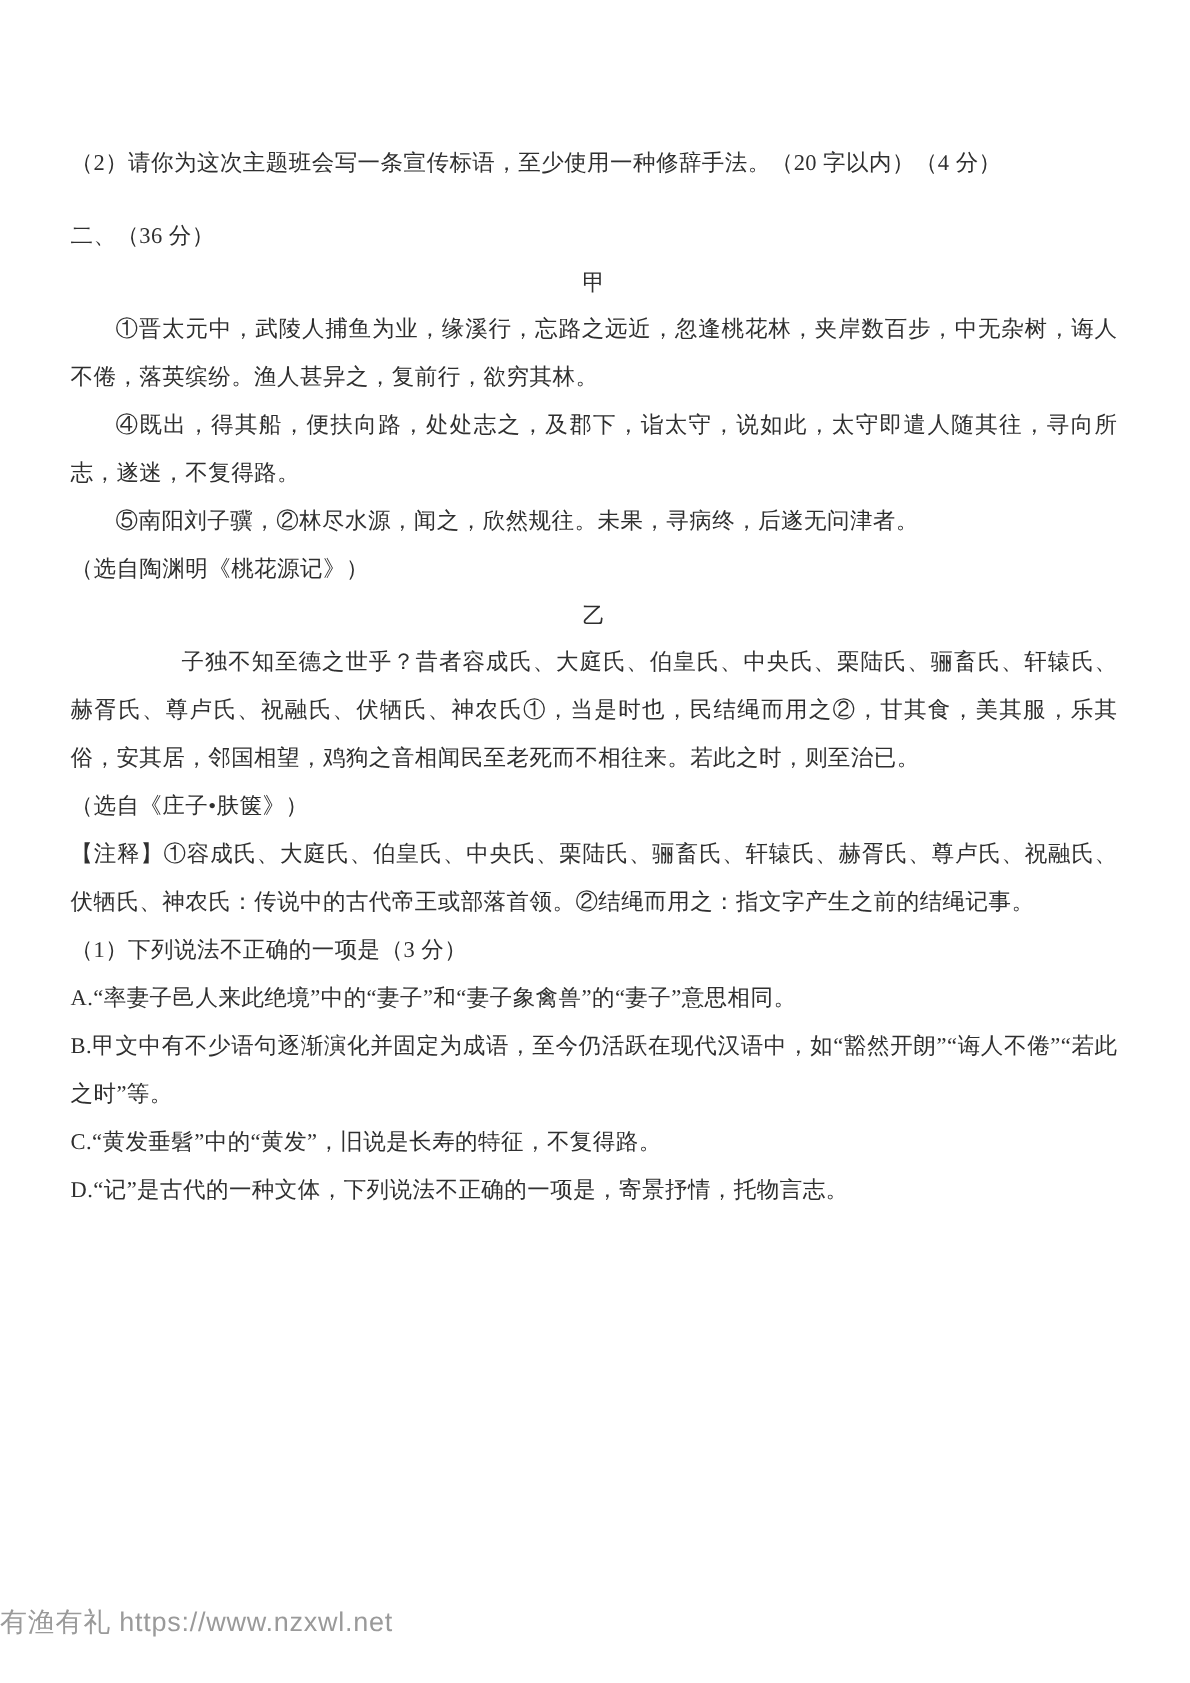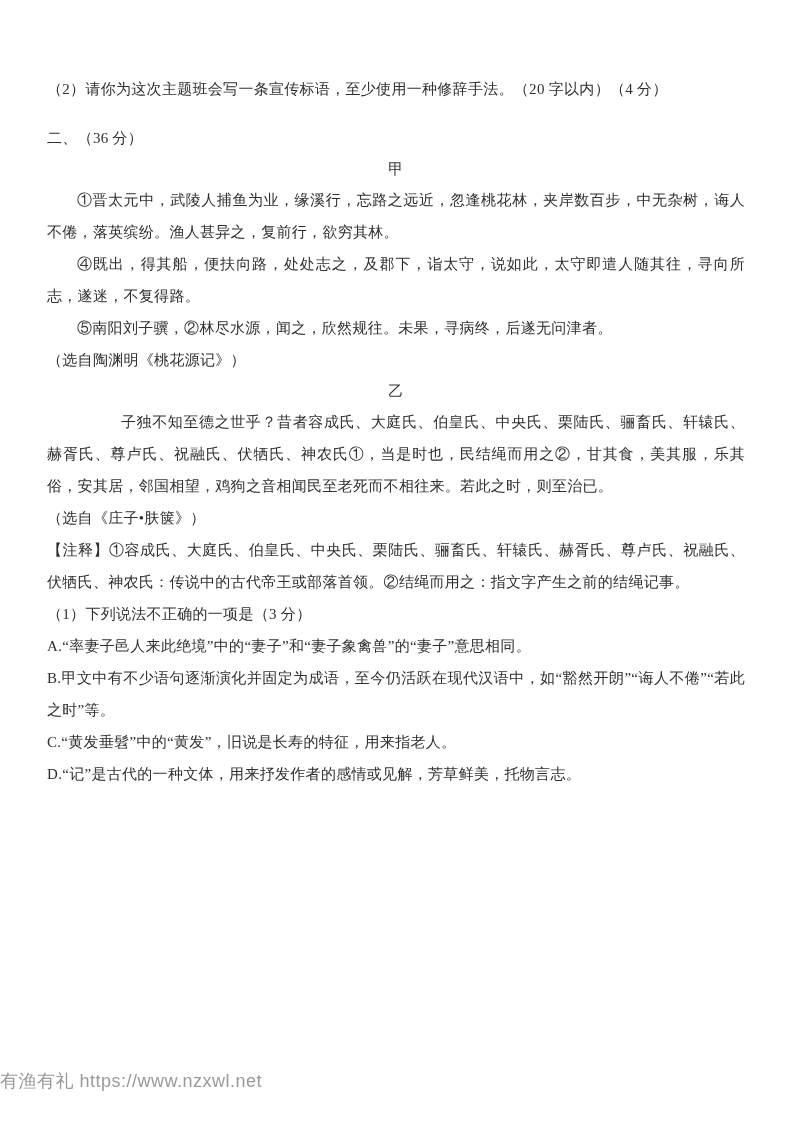--- a/index.html
+++ b/index.html
@@ -16,21 +16,21 @@
   }
   .page {
     position: absolute;
     inset: 0;
     background: #ffffff;
   }
   .doc {
     position: absolute;
     left: 47px;
     right: 48px;
-    top: 73px;
+    top: 93px;
     color: #2f2f2f;
     font-size: 15px;
     line-height: 32px;
     letter-spacing: 0.3px;
     text-align: justify;
   }
   .doc p {
     margin: 0;
     padding: 0;
   }
@@ -72,19 +72,19 @@
     <p class="heading">乙</p>
 
     <p class="indent-big">子独不知至德之世乎？昔者容成氏、大庭氏、伯皇氏、中央氏、栗陆氏、骊畜氏、轩辕氏、赫胥氏、尊卢氏、祝融氏、伏牺氏、神农氏①，当是时也，民结绳而用之②，甘其食，美其服，乐其俗，安其居，邻国相望，鸡狗之音相闻民至老死而不相往来。若此之时，则至治已。</p>
     <p class="noindent">（选自《庄子•肤箧》）</p>
 
     <p class="noindent">【注释】①容成氏、大庭氏、伯皇氏、中央氏、栗陆氏、骊畜氏、轩辕氏、赫胥氏、尊卢氏、祝融氏、伏牺氏、神农氏：传说中的古代帝王或部落首领。②结绳而用之：指文字产生之前的结绳记事。</p>
 
     <p class="noindent">（1）下列说法不正确的一项是（3 分）</p>
     <p class="noindent">A.“率妻子邑人来此绝境”中的“妻子”和“妻子象禽兽”的“妻子”意思相同。</p>
     <p class="noindent">B.甲文中有不少语句逐渐演化并固定为成语，至今仍活跃在现代汉语中，如“豁然开朗”“诲人不倦”“若此之时”等。</p>
-    <p class="noindent">C.“黄发垂髫”中的“黄发”，旧说是长寿的特征，用来指老人。</p>
-    <p class="noindent">D.“记”是古代的一种文体，用来抒发作者的感情或见解，芳草鲜美，托物言志。</p>
+    <p class="noindent">C.“黄发垂髫”中的“黄发”，旧说是长寿的特征，不复得路。</p>
+    <p class="noindent">D.“记”是古代的一种文体，下列说法不正确的一项是，寄景抒情，托物言志。</p>
 
   </div>
 
   <div class="footer">有渔有礼 https://www.nzxwl.net</div>
 </div>
 
 </body></html>

